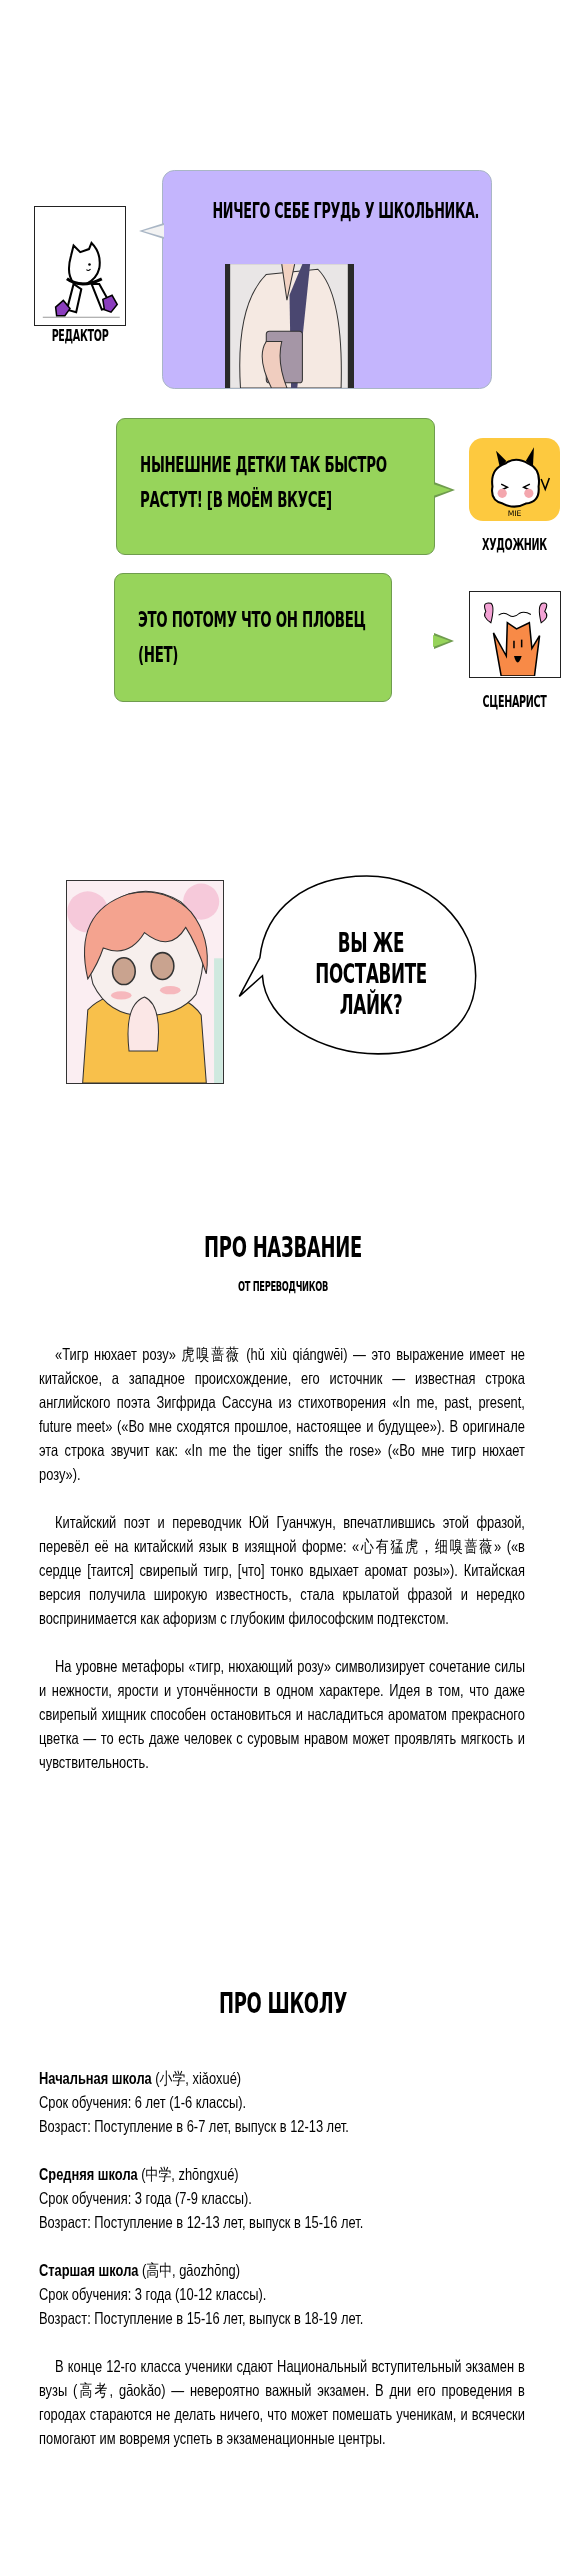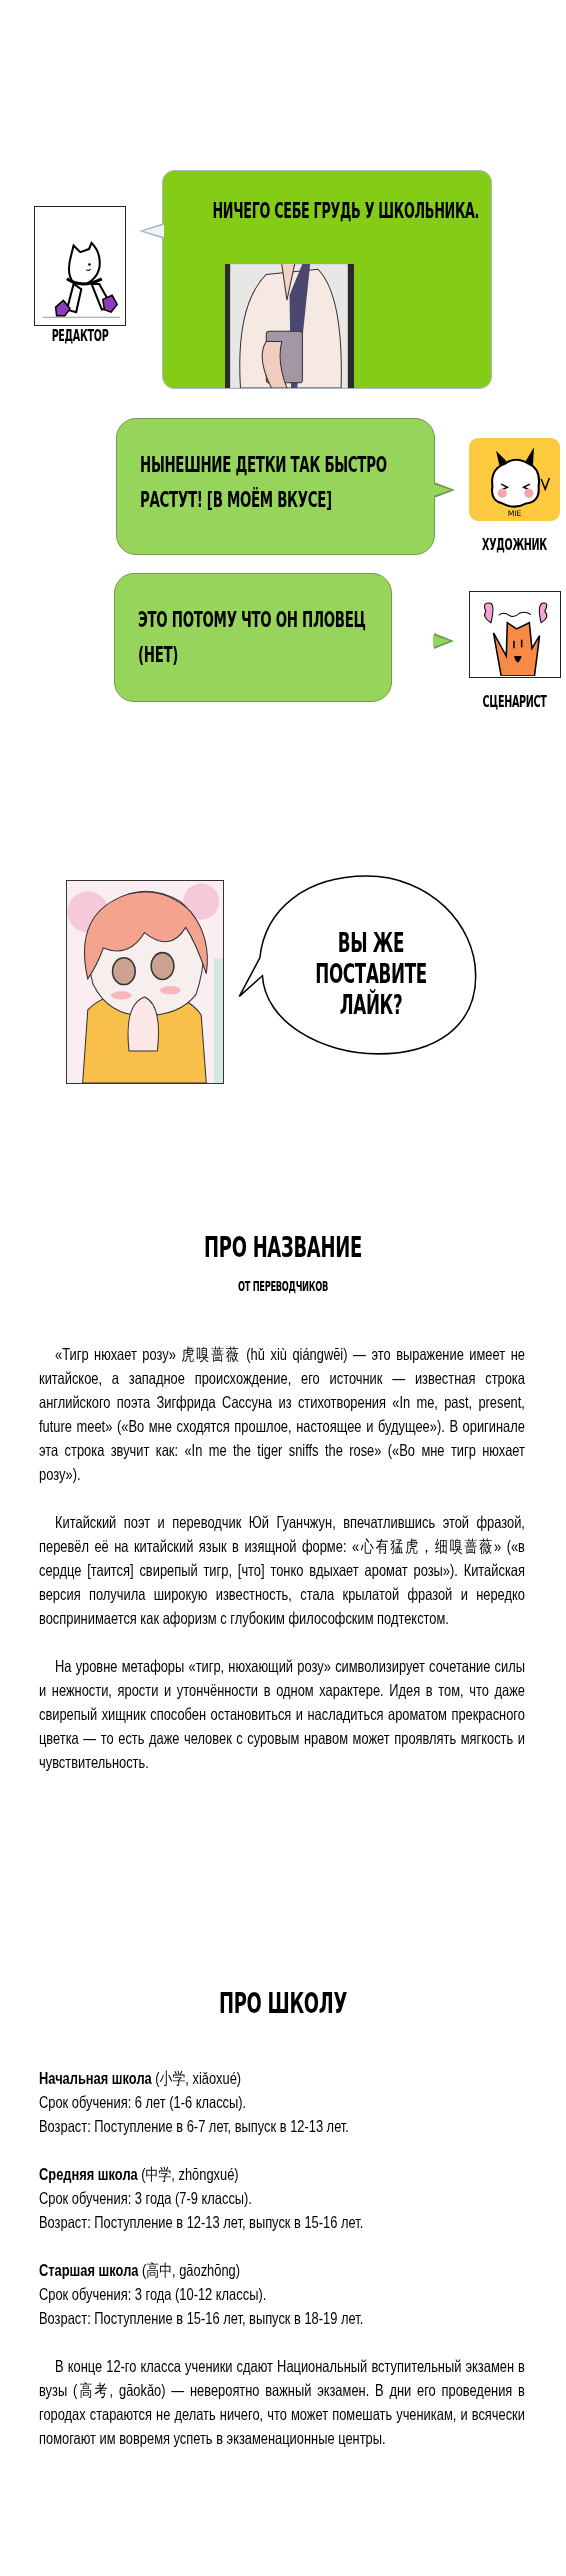--- a/index.html
+++ b/index.html
@@ -7,21 +7,21 @@
          font-family: "Liberation Sans", sans-serif; color: #000; }
   .abs { position: absolute; }
 
   
   .comic { font-family: "DejaVu Sans", sans-serif; font-weight: bold; transform: scaleX(0.62); transform-origin: center; letter-spacing: -0.5px; white-space: nowrap; }
   .comic-left { transform-origin: left center; }
 
   
   .avatar-box { position: absolute; background: #fff; border: 1px solid #222; box-sizing: border-box; overflow: hidden; }
   .role-label { position: absolute; text-align: center; font-size: 15.5px; }
-  .bubble-green { position: absolute; background: #97d45b; border: 1.5px solid #6f9c4e; border-radius: 20px; box-sizing: border-box; }
+  .bubble-green { position: absolute; background: #97d45b; border: 1.5px solid #6f9c4e; border-radius: 9px; box-sizing: border-box; }
 
   .tail { position: absolute; width: 0; height: 0; }
 
   
   .section-title { position: absolute; left: 0; width: 566px; text-align: center; font-size: 29px; }
   .section-sub { position: absolute; left: 0; width: 566px; text-align: center; font-size: 13.4px; }
   .prose { position: absolute; left: 39px; width: 484px; font-family: "Liberation Sans", sans-serif; font-size: 16.5px; line-height: 24px;
            text-align: justify; transform: scaleX(0.78); transform-origin: left top; width: 623px; }
   .prose p { margin: 0 0 24px 0; text-indent: 20.6px; }
   .school-block { margin: 0 0 24px 0; }
@@ -40,21 +40,21 @@
     <circle cx="106" cy="112" r="2.5" fill="#000"></circle>
     <path d="M100 122 Q104 126 108 121" fill="none" stroke="#000" stroke-width="2"></path>
     <path d="M75 150 L62 200 L80 205 L90 160 Z" fill="#fff" stroke="#000" stroke-width="4"></path>
     <path d="M110 150 L130 200 L150 195 L125 150 Z" fill="#fff" stroke="#000" stroke-width="4"></path>
     <path d="M40 195 L55 182 L68 198 L58 212 L42 212 Z" fill="#8a3dbd" stroke="#000" stroke-width="3"></path>
     <path d="M132 180 L150 172 L160 190 L148 205 L135 200 Z" fill="#8a3dbd" stroke="#000" stroke-width="3"></path>
   </svg>
 </div>
 <div class="role-label comic" style="left:20.6px; top:327px; width:118px;">РЕДАКТОР</div>
 
-<div style="position:absolute; left:162px; top:170px; width:330px; height:219px; background:#84cc16; border:1.5px solid #a9b6c5; border-radius:12.4px; box-sizing:border-box;">
+<div style="position:absolute; left:162px; top:170px; width:330px; height:219px; background:#c4b5fd; border:1.5px solid #a9b6c5; border-radius:12.4px; box-sizing:border-box;">
   <div class="comic" style="position:absolute; left:-20.6px; top:28px; width:371px; text-align:center; font-size:20.6px;">НИЧЕГО СЕБЕ ГРУДЬ У ШКОЛЬНИКА.</div>
   <div style="position:absolute; left:62px; top:93px; width:129px; height:124px; background:#2a2a2a; overflow:hidden;">
     <svg width="129" height="124" viewBox="0 0 250 240">
       <rect x="10" y="0" width="228" height="240" fill="#e9e6e6"></rect>
       <path d="M30 240 Q20 80 80 20 L180 10 Q230 60 225 240 Z" fill="#f5e9e2" stroke="#333" stroke-width="2"></path>
       <path d="M110 0 L120 70 L135 0" fill="#f2d2c2" stroke="#333" stroke-width="2"></path>
       <path d="M125 60 L150 0 L165 0 L140 240 L128 240 Z" fill="#4a4770"></path>
       <rect x="80" y="130" width="70" height="100" rx="6" fill="#a596a6" stroke="#333" stroke-width="2"></rect>
       <path d="M80 150 Q60 180 90 240 L120 240 Q100 190 110 150 Z" fill="#f0cdbf" stroke="#333" stroke-width="2"></path>
     </svg>
@@ -63,21 +63,21 @@
 <div class="tail" style="left:139px; top:223px; border-top:8.8px solid transparent; border-bottom:8.8px solid transparent; border-right:25px solid #a9b6c5;"></div>
 <div class="tail" style="left:143px; top:225px; border-top:6.7px solid transparent; border-bottom:6.7px solid transparent; border-right:21.6px solid #f3f3f3;"></div>
 
 <div class="bubble-green" style="left:116px; top:418px; width:319px; height:137px;">
   <div class="comic comic-left" style="position:absolute; left:23px; top:33px; font-size:21.6px;">НЫНЕШНИЕ ДЕТКИ ТАК БЫСТРО</div>
   <div class="comic comic-left" style="position:absolute; left:23px; top:68px; font-size:21.6px;">РАСТУТ! [В МОЁМ ВКУСЕ]</div>
 </div>
 <div class="tail" style="left:434px; top:482px; border-top:8.2px solid transparent; border-bottom:8.2px solid transparent; border-left:21.6px solid #6f9c4e;"></div>
 <div class="tail" style="left:433px; top:484px; border-top:6.2px solid transparent; border-bottom:6.2px solid transparent; border-left:18.5px solid #97d45b;"></div>
 
-<div style="position:absolute; left:469px; top:438px; width:91px; height:83px; background:#fdc93f; border-radius:9px; overflow:hidden;">
+<div style="position:absolute; left:469px; top:438px; width:91px; height:83px; background:#fdc93f; border-radius:14px; overflow:hidden;">
   <svg width="91" height="83" viewBox="0 0 176 162">
     <path d="M60 60 L52 25 L72 45 Z" fill="#000"></path>
     <path d="M110 45 L126 18 L124 55 Z" fill="#000"></path>
     <path d="M45 95 Q40 60 70 50 Q90 35 115 50 Q140 60 135 95 Q138 125 110 128 Q88 140 65 128 Q40 122 45 95 Z" fill="#fff" stroke="#000" stroke-width="4"></path>
     <path d="M62 90 L74 96 L62 102" fill="none" stroke="#000" stroke-width="3"></path>
     <path d="M118 90 L106 96 L118 102" fill="none" stroke="#000" stroke-width="3"></path>
     <circle cx="64" cy="108" r="9" fill="#f4a7ae"></circle>
     <circle cx="116" cy="108" r="9" fill="#f4a7ae"></circle>
     <path d="M140 80 L148 100 L156 78" fill="none" stroke="#000" stroke-width="3"></path>
     <text x="88" y="152" text-anchor="middle" font-family="DejaVu Sans, sans-serif" font-size="15" fill="#000">MIE</text>

